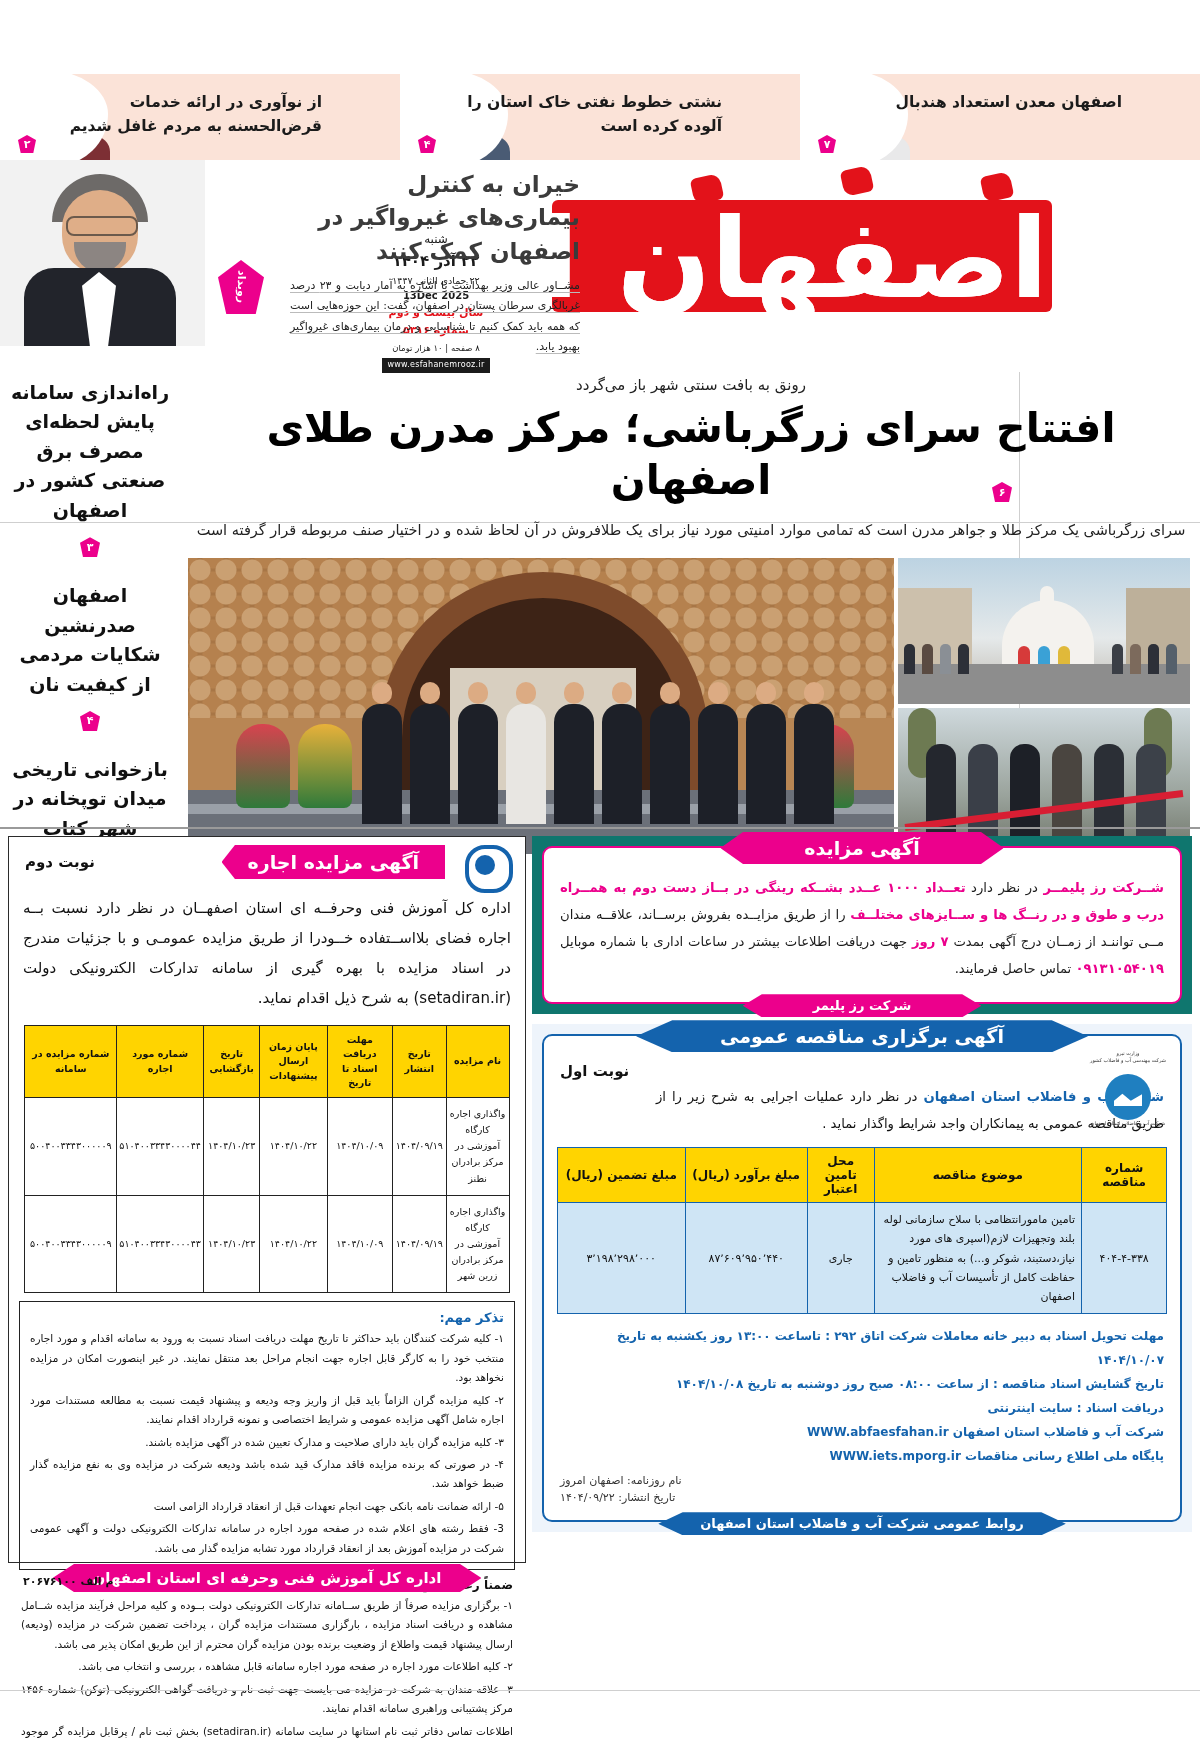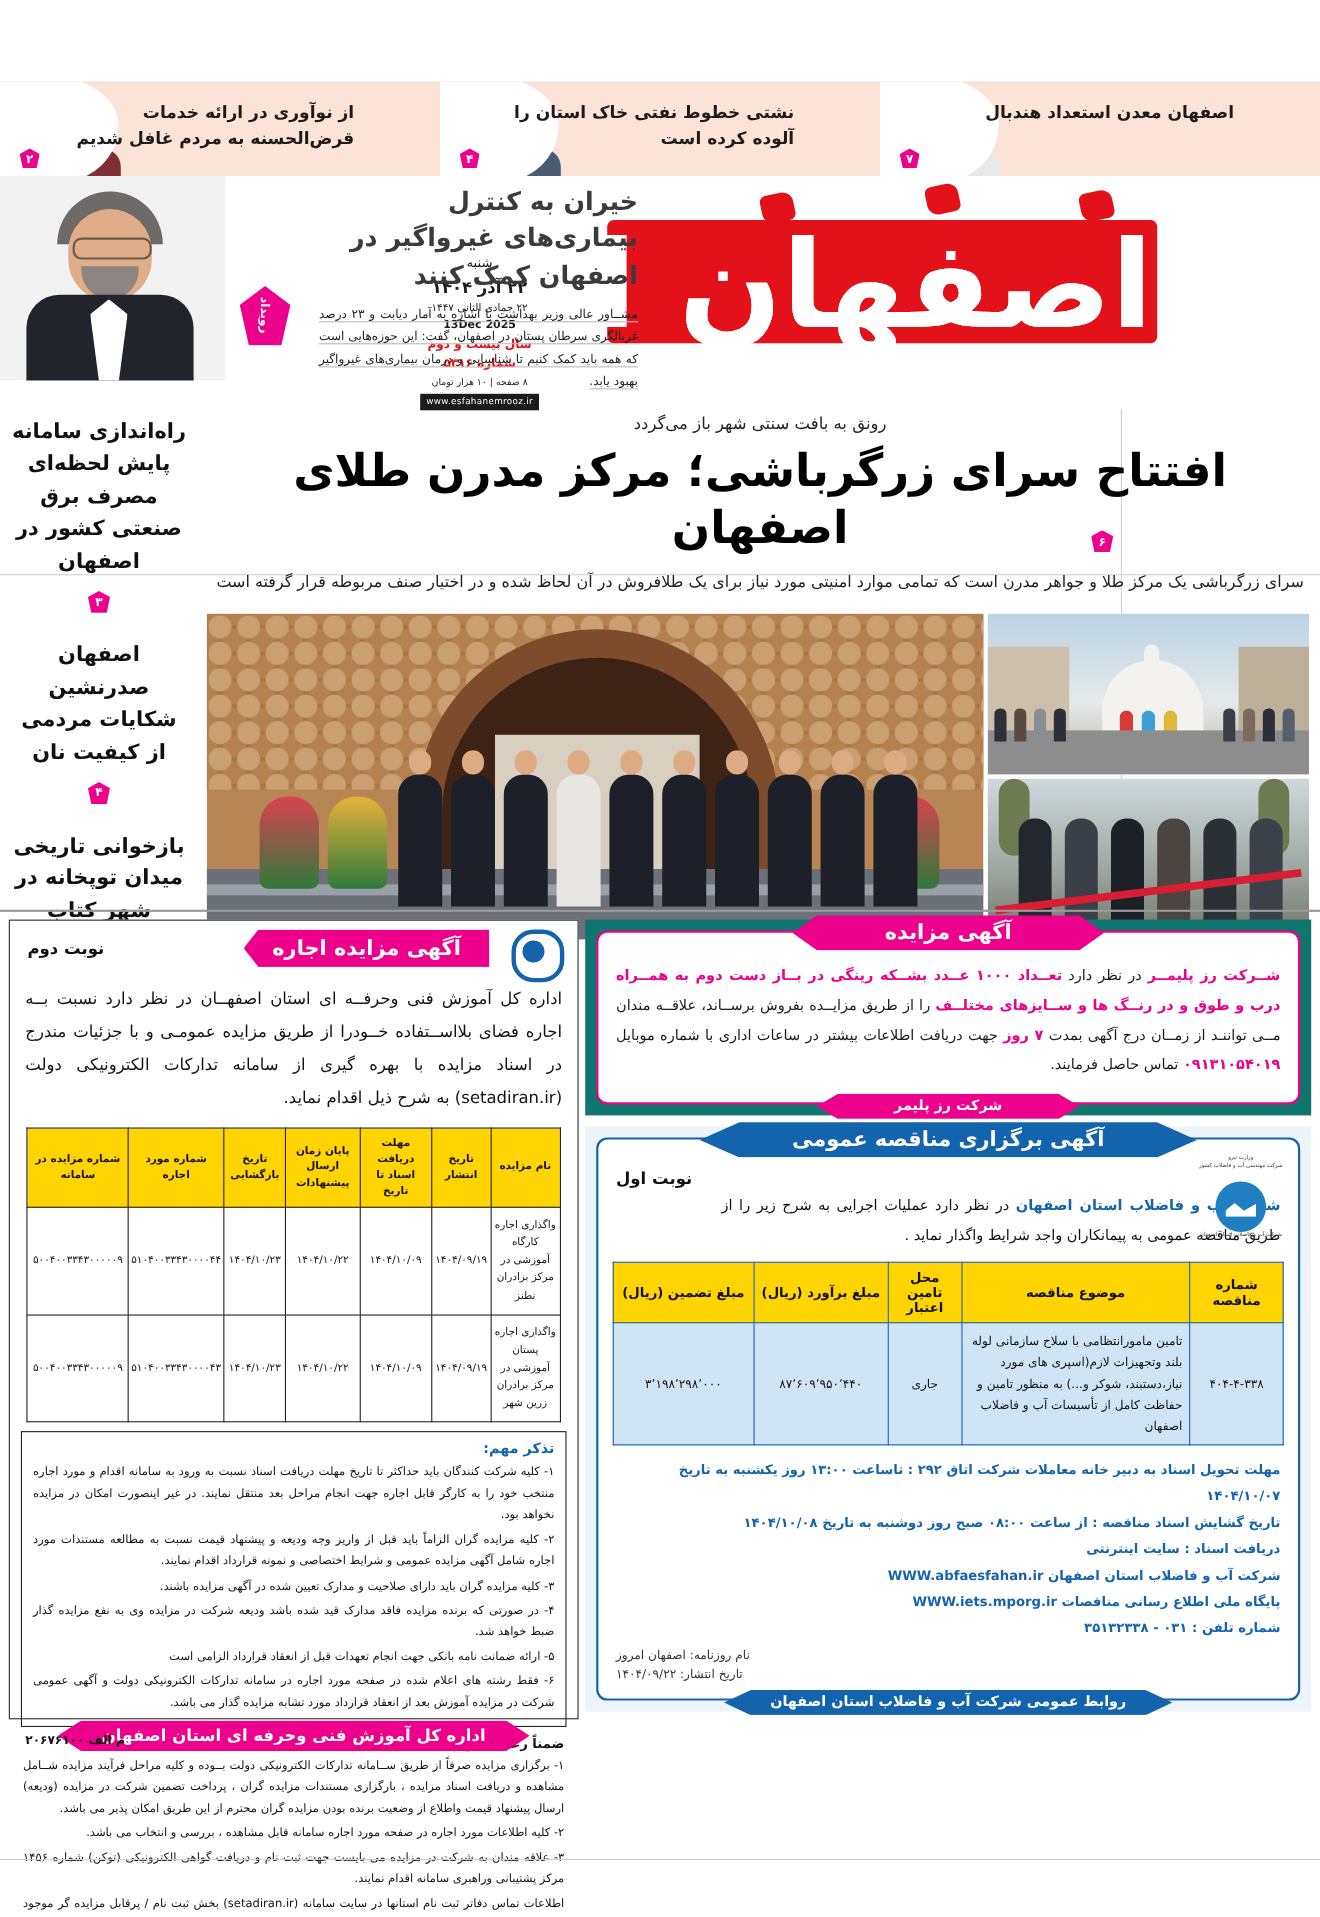--- a/index.html
+++ b/index.html
@@ -480,21 +480,20 @@
             </tr>
           </tbody>
         </table>
 
         <div class="notes">
           <div>مهلت تحویل اسناد به دبیر خانه معاملات شرکت اتاق ۲۹۲ : تاساعت ۱۳:۰۰ روز یکشنبه به تاریخ ۱۴۰۴/۱۰/۰۷</div>
           <div>تاریخ گشایش اسناد مناقصه : از ساعت ۰۸:۰۰ صبح روز دوشنبه به تاریخ ۱۴۰۴/۱۰/۰۸</div>
           <div>دریافت اسناد : سایت اینترنتی</div>
           <div class="lnk">شرکت آب و فاضلاب استان اصفهان WWW.abfaesfahan.ir</div>
           <div class="lnk">پایگاه ملی اطلاع رسانی مناقصات WWW.iets.mporg.ir</div>
-          <div>شماره تلفن : ۰۳۱ - ۳۵۱۳۲۳۳۸</div>
         </div>
         <div class="metaline">نام روزنامه: اصفهان امروز</div>
         <div class="metaline" style="padding-bottom:16px;">تاریخ انتشار: ۱۴۰۴/۰۹/۲۲</div>
 
         <div class="bl-foot">روابط عمومی شرکت آب و فاضلاب استان اصفهان</div>
       </div>
     </div>
 
   </div>
 
@@ -527,39 +526,39 @@
         <tr>
           <td style="width:13%;">واگذاری اجاره کارگاه آموزشی در مرکز برادران نطنز</td>
           <td>۱۴۰۴/۰۹/۱۹</td>
           <td>۱۴۰۴/۱۰/۰۹</td>
           <td>۱۴۰۴/۱۰/۲۲</td>
           <td>۱۴۰۴/۱۰/۲۳</td>
           <td>۵۱۰۴۰۰۳۳۴۳۰۰۰۰۴۴</td>
           <td>۵۰۰۴۰۰۳۳۴۳۰۰۰۰۰۹</td>
         </tr>
         <tr>
-          <td>واگذاری اجاره پستان آموزشی در مرکز برادران زرین شهر</td>
+          <td>واگذاری اجاره کارگاه آموزشی در مرکز برادران زرین شهر</td>
           <td>۱۴۰۴/۰۹/۱۹</td>
           <td>۱۴۰۴/۱۰/۰۹</td>
           <td>۱۴۰۴/۱۰/۲۲</td>
           <td>۱۴۰۴/۱۰/۲۳</td>
           <td>۵۱۰۴۰۰۳۳۴۳۰۰۰۰۴۳</td>
           <td>۵۰۰۴۰۰۳۳۴۳۰۰۰۰۰۹</td>
         </tr>
       </tbody>
     </table>
 
     <div class="box">
       <div class="bt">تذکر مهم:</div>
       <p>۱- کلیه شرکت کنندگان باید حداکثر تا تاریخ مهلت دریافت اسناد نسبت به ورود به سامانه اقدام و مورد اجاره منتخب خود را به کارگر قابل اجاره جهت انجام مراحل بعد منتقل نمایند. در غیر اینصورت امکان در مزایده نخواهد بود.</p>
       <p>۲- کلیه مزایده گران الزاماً باید قبل از واریز وجه ودیعه و پیشنهاد قیمت نسبت به مطالعه مستندات مورد اجاره شامل آگهی مزایده عمومی و شرایط اختصاصی و نمونه قرارداد اقدام نمایند.</p>
       <p>۳- کلیه مزایده گران باید دارای صلاحیت و مدارک تعیین شده در آگهی مزایده باشند.</p>
       <p>۴- در صورتی که برنده مزایده فاقد مدارک قید شده باشد ودیعه شرکت در مزایده وی به نفع مزایده گذار ضبط خواهد شد.</p>
       <p>۵- ارائه ضمانت نامه بانکی جهت انجام تعهدات قبل از انعقاد قرارداد الزامی است</p>
-      <p>۶- فقط رشته های اعلام شده در صفحه مورد اجاره در سامانه تدارکات الکترونیکی دولت و آگهی عمومی شرکت در مزایده آموزش بعد از انعقاد قرارداد مورد تشابه مزایده گذار می باشد.</p>
+      <p>3- فقط رشته های اعلام شده در صفحه مورد اجاره در سامانه تدارکات الکترونیکی دولت و آگهی عمومی شرکت در مزایده آموزش بعد از انعقاد قرارداد مورد تشابه مزایده گذار می باشد.</p>
     </div>
 
     <div class="sec2">
       <div class="st">ضمناً رعایت موارد ذیل الزامی است:</div>
       <p>۱- برگزاری مزایده صرفاً از طریق ســامانه تدارکات الکترونیکی دولت بــوده و کلیه مراحل فرآیند مزایده شــامل مشاهده و دریافت اسناد مزایده ، بارگزاری مستندات مزایده گران ، پرداخت تضمین شرکت در مزایده (ودیعه) ارسال پیشنهاد قیمت واطلاع از وضعیت برنده بودن مزایده گران محترم از این طریق امکان پذیر می باشد.</p>
       <p>۲- کلیه اطلاعات مورد اجاره در صفحه مورد اجاره سامانه قابل مشاهده ، بررسی و انتخاب می باشد.</p>
       <p>۳- علاقه مندان به شرکت در مزایده می بایست جهت ثبت نام و دریافت گواهی الکترونیکی (توکن) شماره ۱۴۵۶ مرکز پشتیبانی وراهبری سامانه اقدام نمایند.</p>
       <p>اطلاعات تماس دفاتر ثبت نام استانها در سایت سامانه (setadiran.ir) بخش ثبت نام / پرقابل مزایده گر موجود است.</p>
       <p>جهت دریافت اطلاعات بیشــتر بــا شــماره تلفن ۳۶۶۹۳۱۵۷ اداره کل آموزش فنی وحرفه ای استان اصفهان واحد برونسپاری تماس حاصل نمایید.</p>
     </div>

